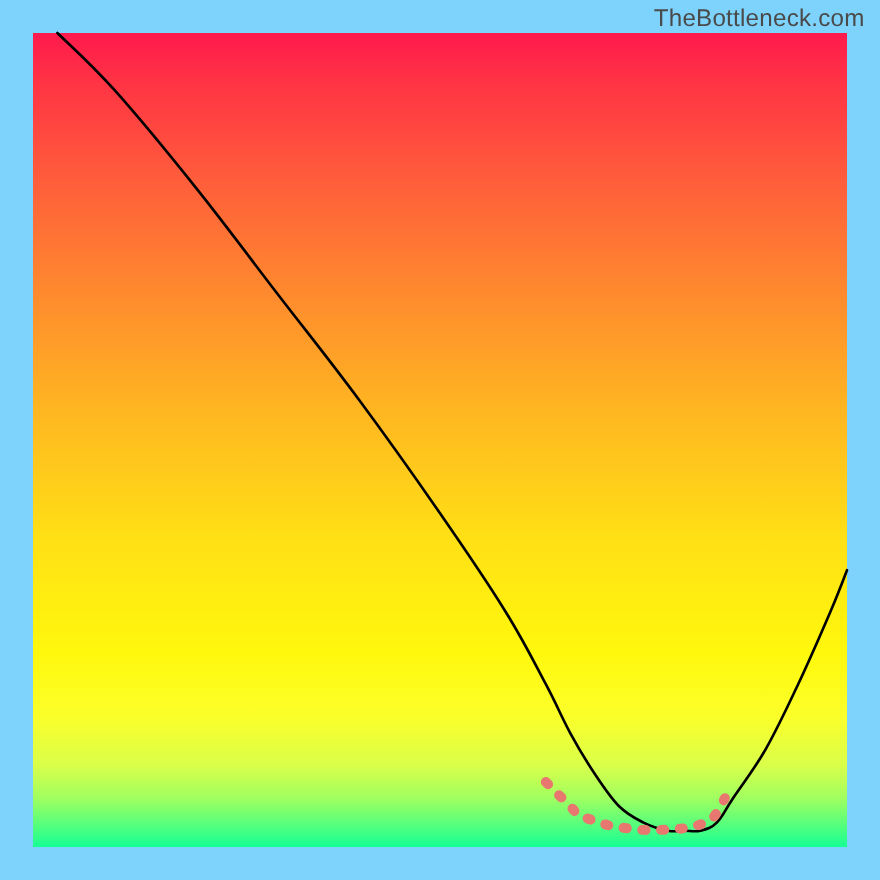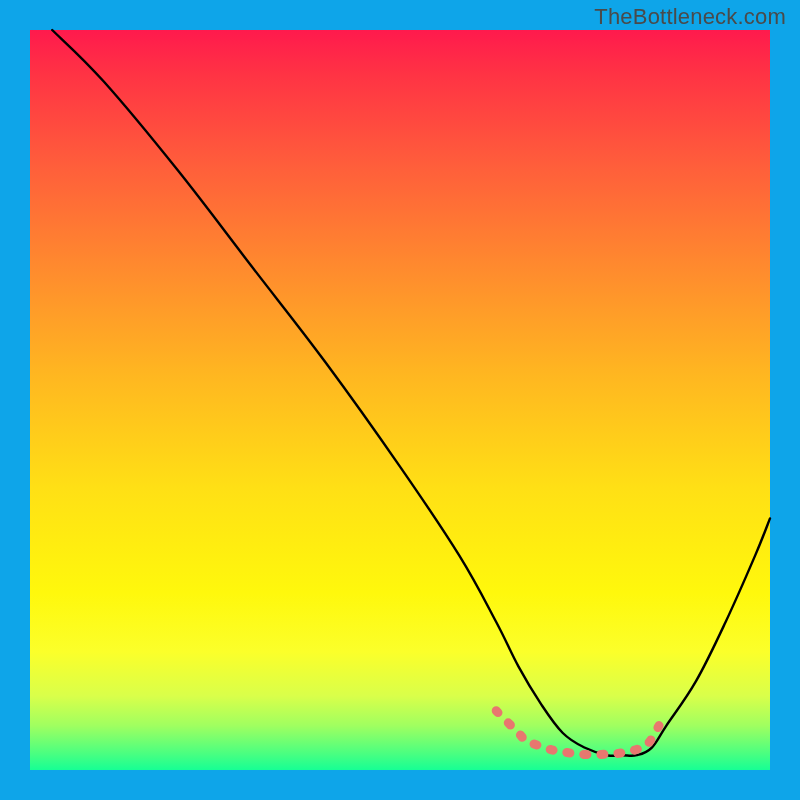--- a/index.html
+++ b/index.html
@@ -9,21 +9,21 @@
     height: 800px;
     background: #000;
     overflow: hidden;
   }
   .frame {
     position: absolute;
     left: 0;
     top: 0;
     width: 800px;
     height: 800px;
-    background: #0ea5e9;
+    background: #7dd3fc;
   }
   .plot-area {
     position: absolute;
     left: 30px;
     top: 30px;
     width: 740px;
     height: 740px;
     background: linear-gradient(to bottom,
       #ff1a4d 0%,
       #ff3344 6%,

